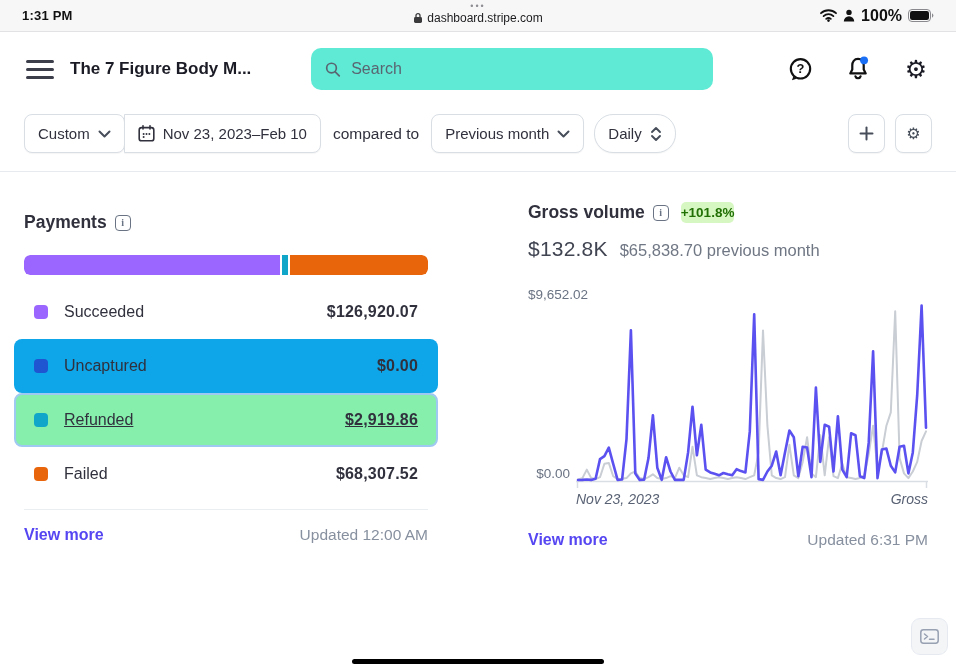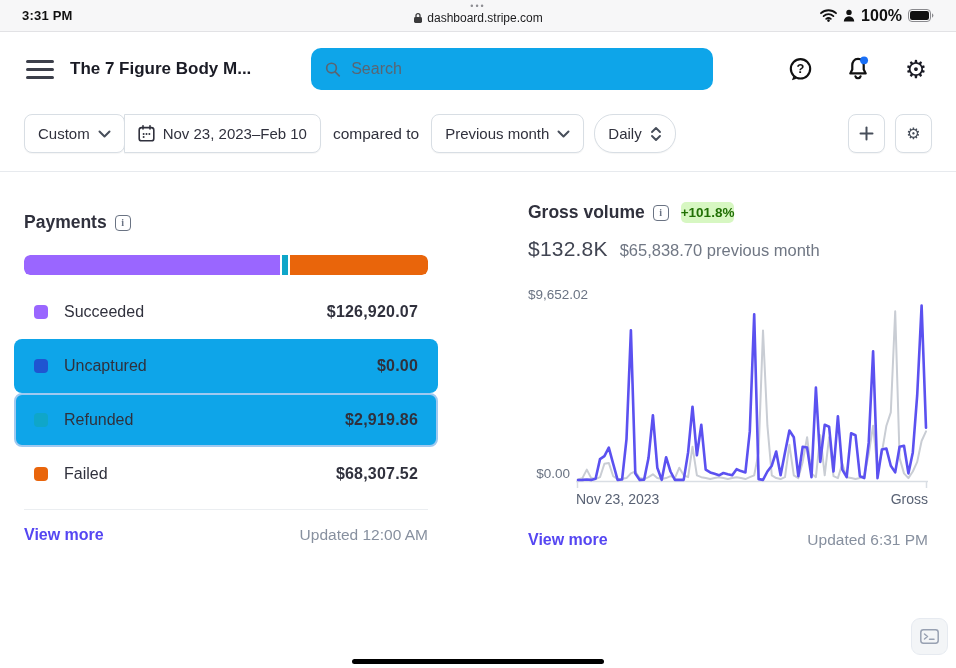--- a/index.html
+++ b/index.html
@@ -13,21 +13,21 @@
   .sb-center { position:absolute; left:0; right:0; top:2px; text-align:center; pointer-events:none; }
   .sb-dots { color:#8e8e93; font-size:9px; letter-spacing:2px; line-height:8px; }
   .sb-domain { font-size:12px; color:#1c1c1e; display:inline-flex; align-items:center; gap:4px; line-height:14px; }
   .sb-right { margin-left:auto; display:flex; align-items:center; gap:6px; font-size:16px; font-weight:600; color:#111; }
 
   
   .app-header { height:74px; display:flex; align-items:center; padding:0 26px; background:#fff; }
   .hamburger { width:28px; display:flex; flex-direction:column; gap:5px; cursor:pointer; }
   .hamburger span { height:3px; background:#3c3f4a; border-radius:2px; }
   .account-title { font-size:17px; font-weight:700; color:#1a1b25; margin-left:16px; white-space:nowrap; }
-  .search-pill { width:402px; height:42px; background:#0ea5e9; border-radius:10px;
+  .search-pill { width:402px; height:42px; background:#5eead4; border-radius:10px;
     display:flex; align-items:center; gap:10px; padding:0 14px; margin-left:60px; }
   .search-pill input { border:none; outline:none; background:transparent; font-size:16px; color:#30313d; width:100%;
     font-family:inherit; }
   .search-pill input::placeholder { color:#5a6572; }
   .header-icons { margin-left:auto; display:flex; align-items:center; gap:30px; }
   .hicon { width:28px; height:28px; display:flex; align-items:center; justify-content:center; cursor:pointer; position:relative; }
   .gear-glyph { font-size:25px; color:#1a1b25; line-height:1; }
 
   
   .filter-bar { display:flex; align-items:center; padding:8px 24px 18px; }
@@ -59,21 +59,21 @@
     display:flex; gap:2px; background:#fff; }
   .bar-seg { height:100%; }
   .bar-seg:first-child { border-radius:6px 0 0 6px; }
   .bar-seg:last-child { border-radius:0 6px 6px 0; }
 
   
   .legend { margin-top:10px; }
   .legend-row { height:54px; display:flex; align-items:center; gap:16px;
     padding:0 18px; margin:0 -10px; border:2px solid transparent; border-radius:8px; cursor:pointer; }
   .legend-row.muted { background:#0ea5e9; }
-  .legend-row.selected { border-color:var(--selected_border); background:#0ea5e9; }
+  .legend-row.selected { border-color:var(--selected_border); background:#86efac;text-decoration:underline; }
   .swatch { width:14px; height:14px; border-radius:4px; flex:none; }
   .legend-label { font-size:16px; color:#30313d; }
   .legend-amount { margin-left:auto; font-size:16px; font-weight:700; color:#30313d; letter-spacing:.2px; }
 
   .card-footer { display:flex; align-items:center; }
   .left-footer { border-top:1px solid #ebeef1; margin-top:8px; padding-top:16px; }
   .view-more { color:var(--link); font-size:16px; font-weight:700; cursor:pointer; }
   .updated { margin-left:auto; font-size:15.5px; color:#87909f; }
 
   
@@ -82,34 +82,34 @@
   .gv-values { margin-top:14px; display:flex; align-items:baseline; gap:12px; }
   .gv-current { font-size:21px; color:#414552; font-weight:500; letter-spacing:.2px; }
   .gv-previous { font-size:16.5px; color:#707784; }
 
   .chart { position:relative; height:232px; margin-top:24px; }
   .y-top { position:absolute; left:0; top:2px; font-size:13.5px; color:#6a7383; }
   .y-zero { position:absolute; left:0; top:181px; width:42px; text-align:right; font-size:13.5px; color:#6a7383; }
   .chart-svg { position:absolute; left:48px; top:8px; overflow:visible; }
   .axis { stroke:#d9dee4; stroke-width:1.5; }
   .x-labels { position:absolute; left:48px; right:0; top:206px; display:flex; justify-content:space-between;
-    font-size:14px; color:#596274; }
+    font-size:14px; color:#596274;font-style:italic; }
   .gv-footer { margin-top:14px; }
 
   
   .terminal-btn { position:fixed; right:8px; bottom:13px; width:37px; height:37px; background:#f3f5f7;
     border:1px solid #e6eaf0; border-radius:9px; display:flex; align-items:center; justify-content:center; cursor:pointer; }
   .home-indicator { position:fixed; left:50%; transform:translateX(-50%); bottom:4px;
     width:252px; height:5px; background:#000; border-radius:3px; }
 </style>
 </head>
 <body>
 
 <div class="status-bar">
-  <span class="sb-time">3:31 PM</span>
+  <span class="sb-time">1:31 PM</span>
   <div class="sb-center">
     <div class="sb-dots">•••</div>
     <div class="sb-domain">
       <svg width="10" height="12" viewBox="0 0 10 12">
         <rect x="1" y="5" width="8" height="6" rx="1.4" fill="#3a3a3c"></rect>
         <path d="M3 5 V3.6 a2 2 0 0 1 4 0 V5" fill="none" stroke="#3a3a3c" stroke-width="1.3"></path>
       </svg>
       <span>dashboard.stripe.com</span>
     </div>
   </div>

